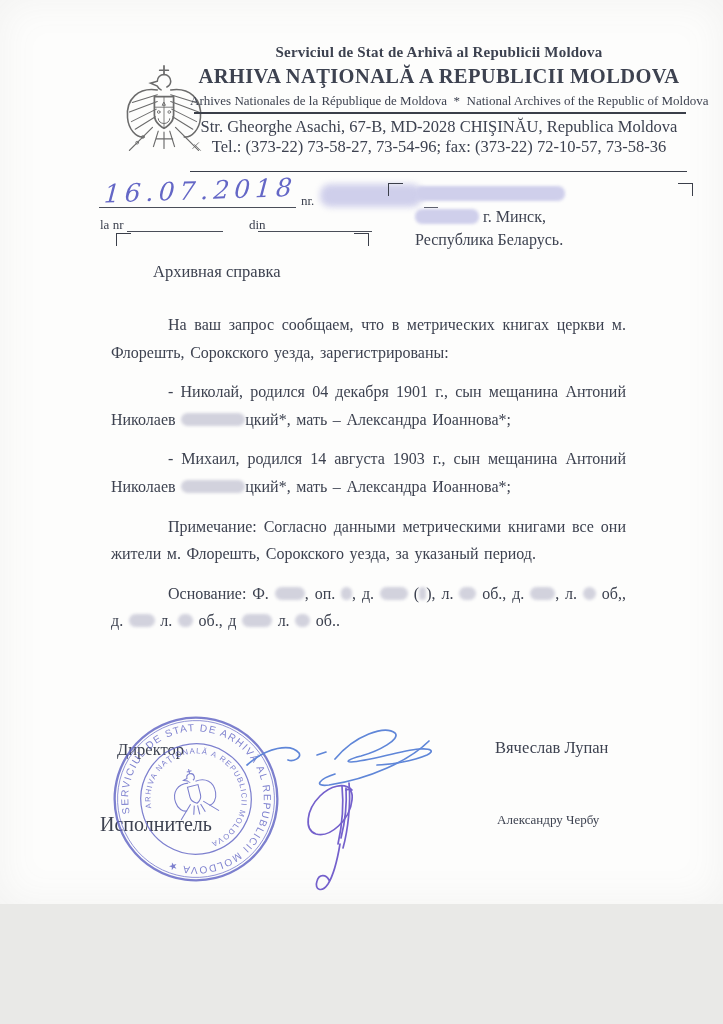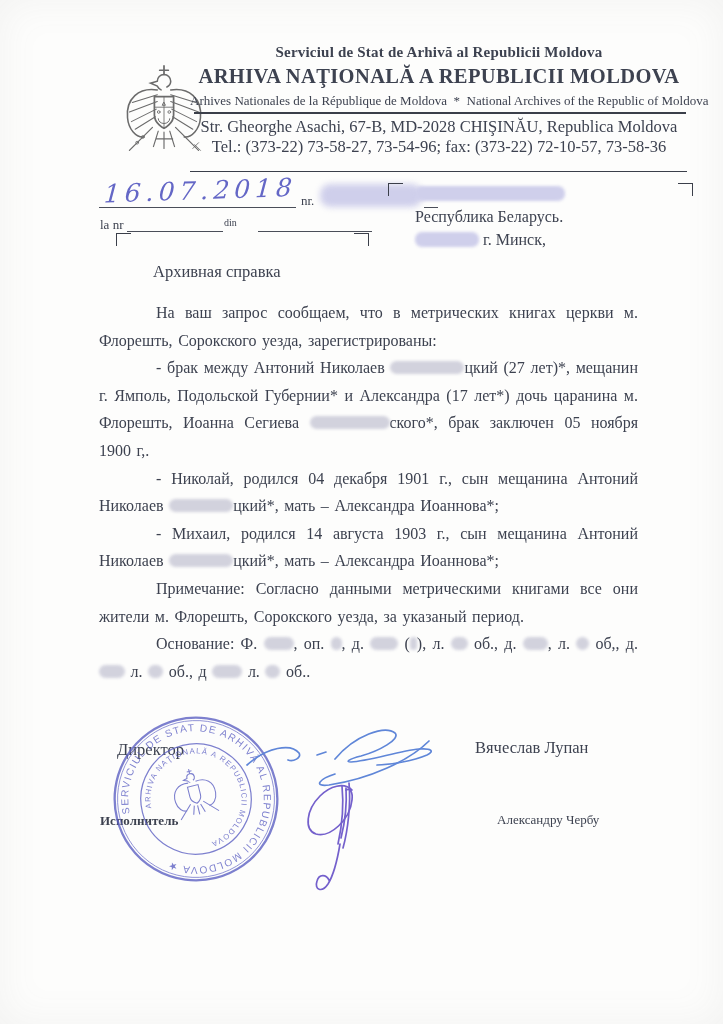--- a/index.html
+++ b/index.html
@@ -3,21 +3,21 @@
 <meta charset="utf-8">
 <style>
   html,body{margin:0;padding:0;}
   body{
     width:723px;height:1024px;
     background:#e9e9e7;
     font-family:"Liberation Serif", serif;
     -webkit-font-smoothing:antialiased;
   }
   .page{
-    position:relative;width:723px;height:1024px;
+    position:relative;width:723px;height:904px;
     background:#fdfdfc;
     overflow:hidden;
     box-shadow:inset 0 0 40px rgba(120,120,115,.08);
     color:#3d4250;
   }
   
   .coat{position:absolute;left:112px;top:64px;width:104px;height:96px;}
   .header-text{position:absolute;left:190px;top:44px;width:498px;text-align:center;}
   .h-line1{font-weight:bold;font-size:15px;letter-spacing:.2px;}
   .h-title{font-weight:bold;font-size:20.5px;letter-spacing:.4px;margin-top:4px;}
@@ -33,41 +33,41 @@
     font-family:"DejaVu Serif", serif;font-style:italic;
     font-size:25px;letter-spacing:5px;color:var(--ink-blue);
     transform:rotate(-2deg) skewX(-6deg);
   }
   .date-line{position:absolute;left:99px;top:207px;width:197px;border-top:1.4px solid #4a4e59;}
   .nr-label{position:absolute;left:301px;top:193px;font-size:13px;}
   .nr-redact{position:absolute;left:320px;top:184px;width:102px;height:23px;background:var(--redact-blue);border-radius:10px;filter:blur(3px);}
   .nr-line{position:absolute;left:424px;top:207px;width:14px;border-top:1.4px solid #4a4e59;}
   .lanr-label{position:absolute;left:100px;top:217px;font-size:13px;}
   .lanr-line{position:absolute;left:127px;top:231px;width:96px;border-top:1.3px solid #4a4e59;}
-  .din-label{position:absolute;left:224px;top:217px;font-size:10px;}
+  .din-label{position:absolute;left:249px;top:217px;font-size:13px;}
   .din-line{position:absolute;left:258px;top:231px;width:114px;border-top:1.3px solid #4a4e59;}
   .corner{position:absolute;width:14px;height:12px;border-top:1.6px solid #3b3f4a;}
   .corner.tl{border-left:1.6px solid #3b3f4a;}
   .corner.tr{border-right:1.6px solid #3b3f4a;}
   
   .recipient{position:absolute;left:415px;top:182px;width:270px;font-size:16px;line-height:23px;}
   .recipient p{margin:0;}
   
   .doc-type{position:absolute;left:153px;top:262px;font-size:16.5px;}
   .doc-body{position:absolute;left:99px;top:299px;width:539px;}
-  .para{margin:0;font-size:16px;line-height:27.6px;text-align:justify;text-indent:57px;word-spacing:1.6px;}
+  .para{margin:12px;font-size:16px;line-height:27.6px;text-align:justify;text-indent:57px;word-spacing:1.6px;}
   .redact{
     display:inline-block;height:13px;background:var(--redact-gray);
     border-radius:7px;filter:blur(1.6px);vertical-align:-1px;
   }
   .recipient .redact{background:var(--redact-blue);height:15px;vertical-align:-2px;}
   
   .sig-label-director{position:absolute;left:117px;top:740px;font-size:16.5px;}
-  .sig-name-director{position:absolute;left:475px;top:738px;font-size:16.5px;}
-  .sig-label-executor{position:absolute;left:100px;top:813px;font-size:13px;font-weight:bold;}
+  .sig-name-director{position:absolute;left:495px;top:738px;font-size:16.5px;}
+  .sig-label-executor{position:absolute;left:100px;top:813px;font-size:20px;}
   .sig-name-executor{position:absolute;left:497px;top:812px;font-size:13px;}
   .stamp{position:absolute;left:104px;top:707px;width:184px;height:184px;opacity:.78;transform:rotate(-14deg);pointer-events:none;}
   .sig-blue{position:absolute;left:235px;top:715px;width:220px;height:90px;pointer-events:none;}
   .sig-violet{position:absolute;left:295px;top:770px;width:90px;height:135px;pointer-events:none;}
 </style>
 </head>
 <body>
 
 <div class="page">
 
@@ -120,29 +120,28 @@
   <span class="din-label">din</span>
   <div class="din-line"></div>
 
   <div class="corner tl" style="left:116px;top:233px;"></div>
   <div class="corner tr" style="left:354px;top:233px;"></div>
   <div class="corner tl" style="left:388px;top:183px;"></div>
   <div class="corner tr" style="left:678px;top:183px;"></div>
 
   <div class="recipient">
       <p><span class="redact" style="width: 150px;"></span></p>
+      <p><span class="redact" style="width: 64px;"></span>  г. Минск,</p>
       <p>Республика Беларусь.</p>
-      <p><span class="redact" style="width: 64px;"></span>  г. Минск,</p>
     </div>
 
   <div class="doc-type">Архивная справка</div>
 
   <div class="doc-body">
       <p class="para">На ваш запрос сообщаем, что в метрических книгах церкви м. Флорешть, Сорокского уезда, зарегистрированы:</p>
-      <p class="para">- брак между Антоний Николаев <span class="redact" style="width: 74px;"></span>цкий (27 лет)*, мещанин г. Ямполь, Подольской Губернии* и Александра (17 лет*) дочь царанина м. Флорешть, Иоанна Сегиева <span class="redact" style="width: 80px;"></span>ского*, брак заключен 05 ноября 1900 г,.</p>
       <p class="para">- Николай, родился 04 декабря 1901 г., сын мещанина Антоний Николаев <span class="redact" style="width: 64px;"></span>цкий*, мать – Александра Иоаннова*;</p>
       <p class="para">- Михаил, родился 14 августа 1903 г., сын мещанина Антоний Николаев <span class="redact" style="width: 64px;"></span>цкий*, мать – Александра Иоаннова*;</p>
       <p class="para">Примечание: Согласно данными метрическими книгами все они жители м. Флорешть, Сорокского уезда, за указаный период.</p>
       <p class="para">Основание: Ф. <span class="redact" style="width: 30px;"></span>, оп. <span class="redact" style="width: 11px;"></span>, д. <span class="redact" style="width: 28px;"></span> (<span class="redact" style="width: 7px;"></span>), л. <span class="redact" style="width: 17px;"></span> об., д. <span class="redact" style="width: 25px;"></span>, л. <span class="redact" style="width: 13px;"></span> об,, д. <span class="redact" style="width: 26px;"></span> л. <span class="redact" style="width: 15px;"></span> об., д <span class="redact" style="width: 30px;"></span> л. <span class="redact" style="width: 15px;"></span> об..</p>
     </div>
 
   <div class="sig-label-director">Директор</div>
   <div class="sig-name-director">Вячеслав Лупан</div>
   <div class="sig-label-executor">Исполнитель</div>
   <div class="sig-name-executor">Александру Чербу</div>

